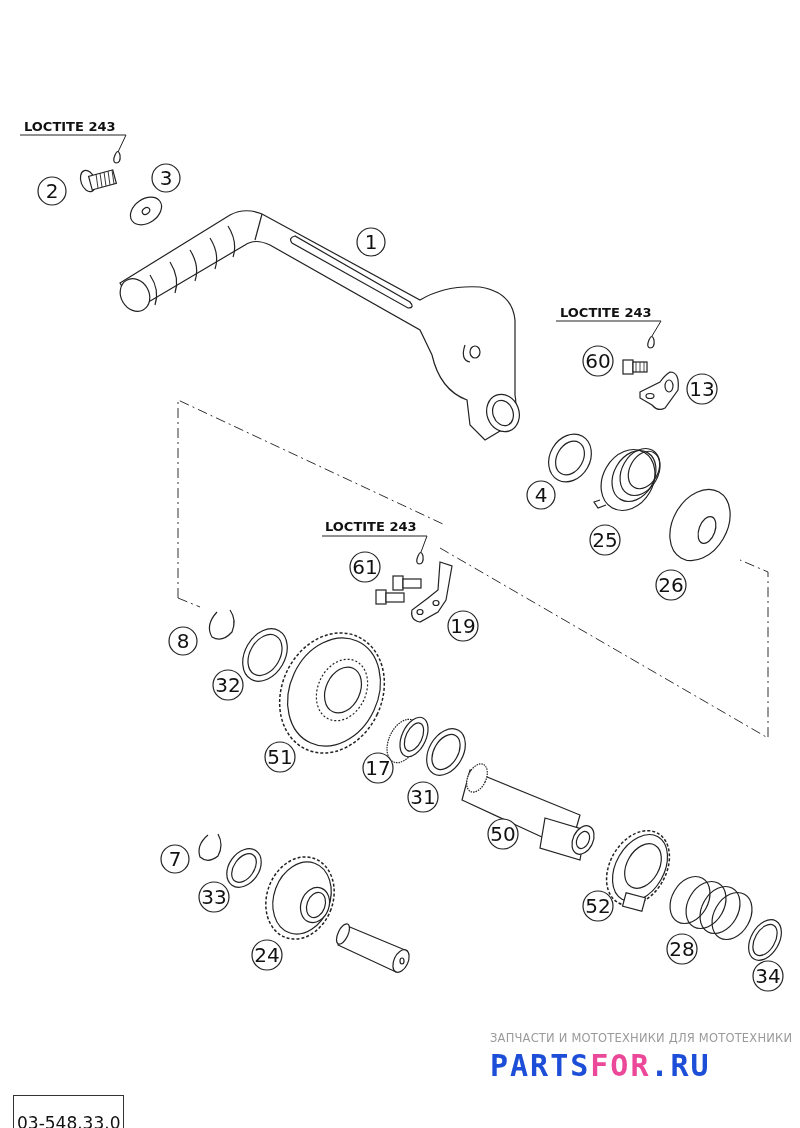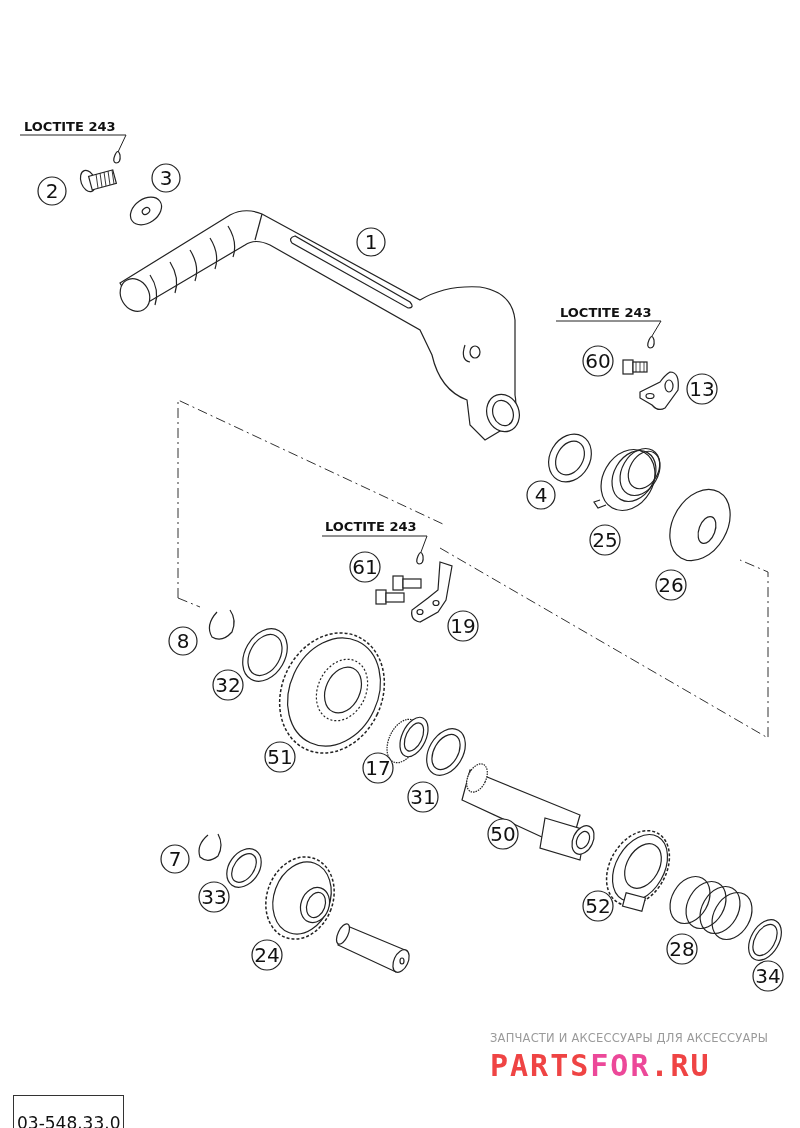--- a/index.html
+++ b/index.html
@@ -6,21 +6,21 @@
   body { width: 800px; height: 1128px; position: relative; overflow: hidden; font-family: "DejaVu Sans", sans-serif; }
   #diagram { position: absolute; left: 0; top: 0; width: 800px; height: 1128px; }
   .callout-text { font-family: "DejaVu Sans", sans-serif; font-size: 20px; fill: #111; }
   .loctite-text { font-family: "DejaVu Sans", sans-serif; font-weight: bold; font-size: 13px; fill: #111; }
   .part { fill: none; stroke: #222; stroke-width: 1.2; }
   .partfill { fill: #fff; stroke: #222; stroke-width: 1.2; }
   .dash { fill: none; stroke: #333; stroke-width: 1; stroke-dasharray: 10 4 2 4; }
   .code-box { position: absolute; left: 13px; top: 1095px; border: 1px solid #333; padding: 16px 3px; font-family: "DejaVu Sans", sans-serif; font-size: 17px; color: #111; line-height: 22px; background: #fff; }
   .watermark-sub { position: absolute; left: 490px; top: 1031px; font-family: "DejaVu Sans", sans-serif; font-size: 11.5px; color: #9a9a9a; letter-spacing: 0.2px; white-space: nowrap; }
   .watermark-logo { position: absolute; left: 490px; top: 1048px; font-family: "DejaVu Sans Mono", monospace; font-weight: bold; font-size: 30px; letter-spacing: 2px; white-space: nowrap; }
-  .wm-a { color: #ef4444; }
+  .wm-a { color: #1d4ed8; }
   .wm-b { color: #ec4899; }
 </style>
 </head>
 <body>
 
 <svg id="diagram" viewBox="0 0 800 1128" xmlns="http://www.w3.org/2000/svg">
 
   <g>
     <text class="loctite-text" x="24" y="131">LOCTITE 243</text>
     <line x1="20" y1="135" x2="126" y2="135" stroke="#222" stroke-width="1"></line>
@@ -292,16 +292,16 @@
         <circle cx="682" cy="949" r="15" class="partfill" stroke-width="1.3"></circle>
         <text class="callout-text" x="682" y="956" text-anchor="middle">28</text>
       </g>
     <g>
         <circle cx="768" cy="976" r="15" class="partfill" stroke-width="1.3"></circle>
         <text class="callout-text" x="768" y="983" text-anchor="middle">34</text>
       </g>
   </g>
 </svg>
 
-<div class="watermark-sub">ЗАПЧАСТИ И АКСЕССУАРЫ ДЛЯ АКСЕССУАРЫ</div>
+<div class="watermark-sub">ЗАПЧАСТИ И МОТОТЕХНИКИ ДЛЯ МОТОТЕХНИКИ</div>
 <div class="watermark-logo"><span class="wm-a">PARTS</span><span class="wm-b">FOR</span><span class="wm-a">.RU</span></div>
 
 <div class="code-box">03-548.33.0</div>
 
 </body></html>

